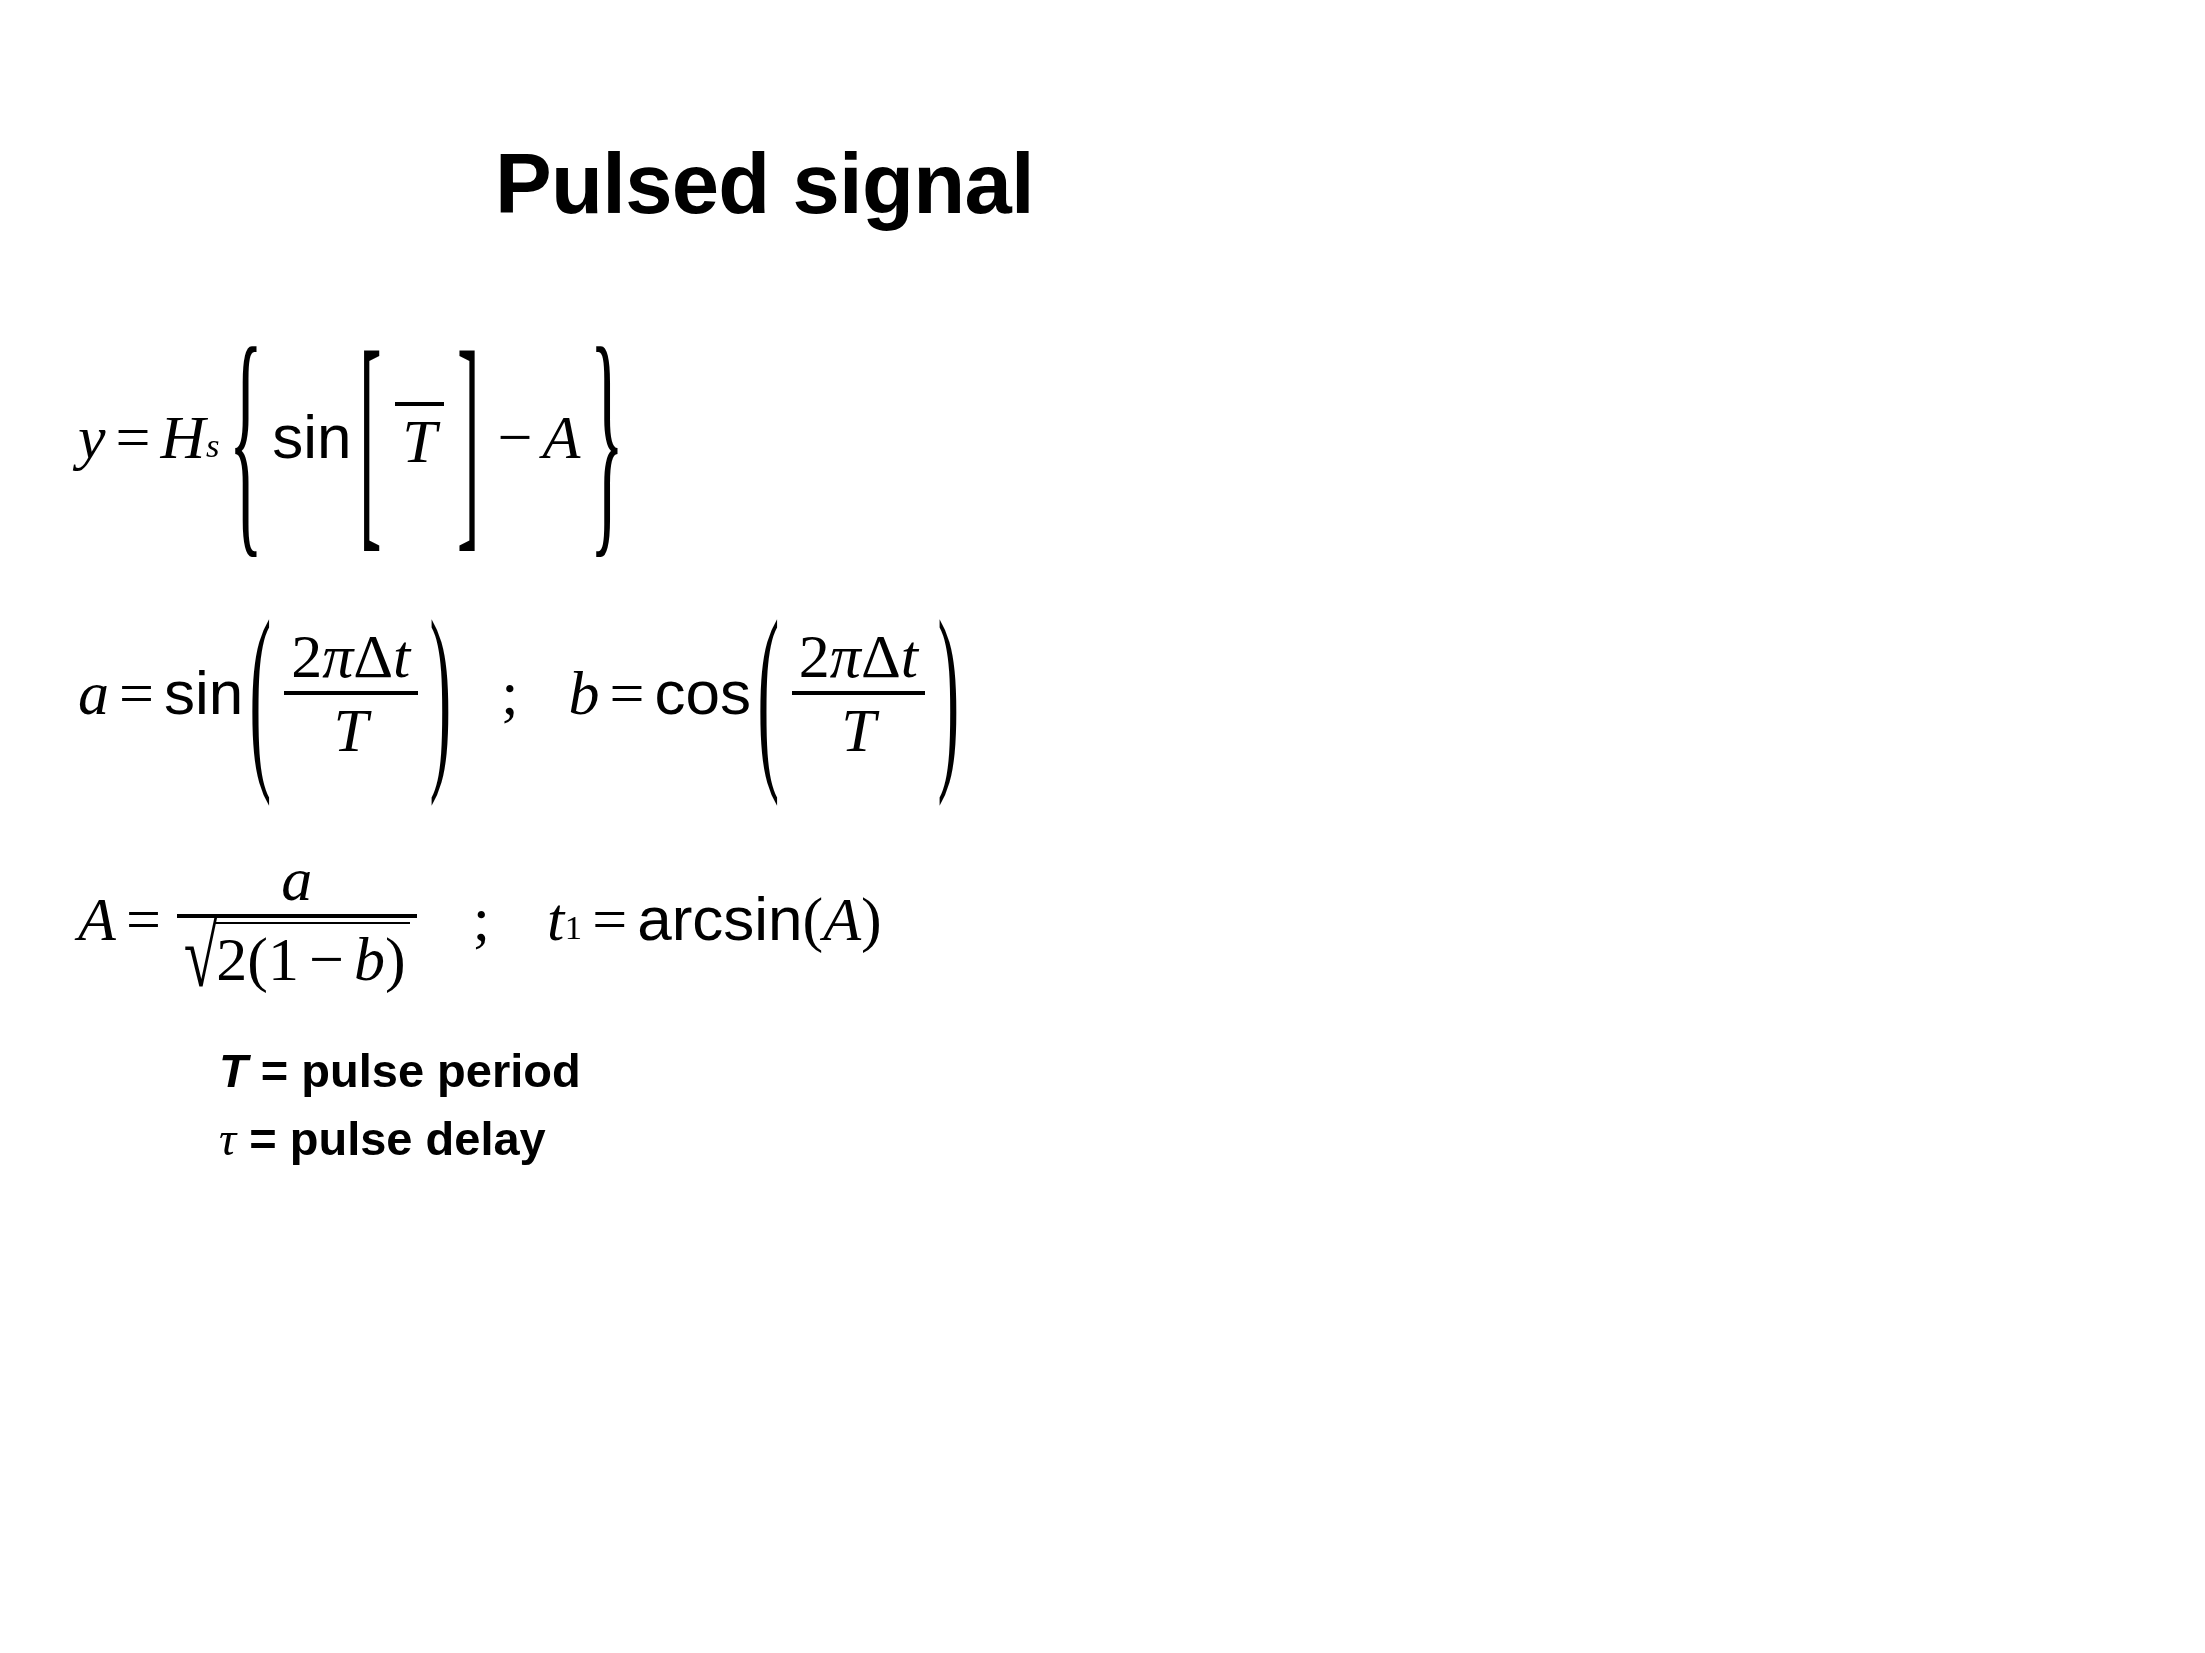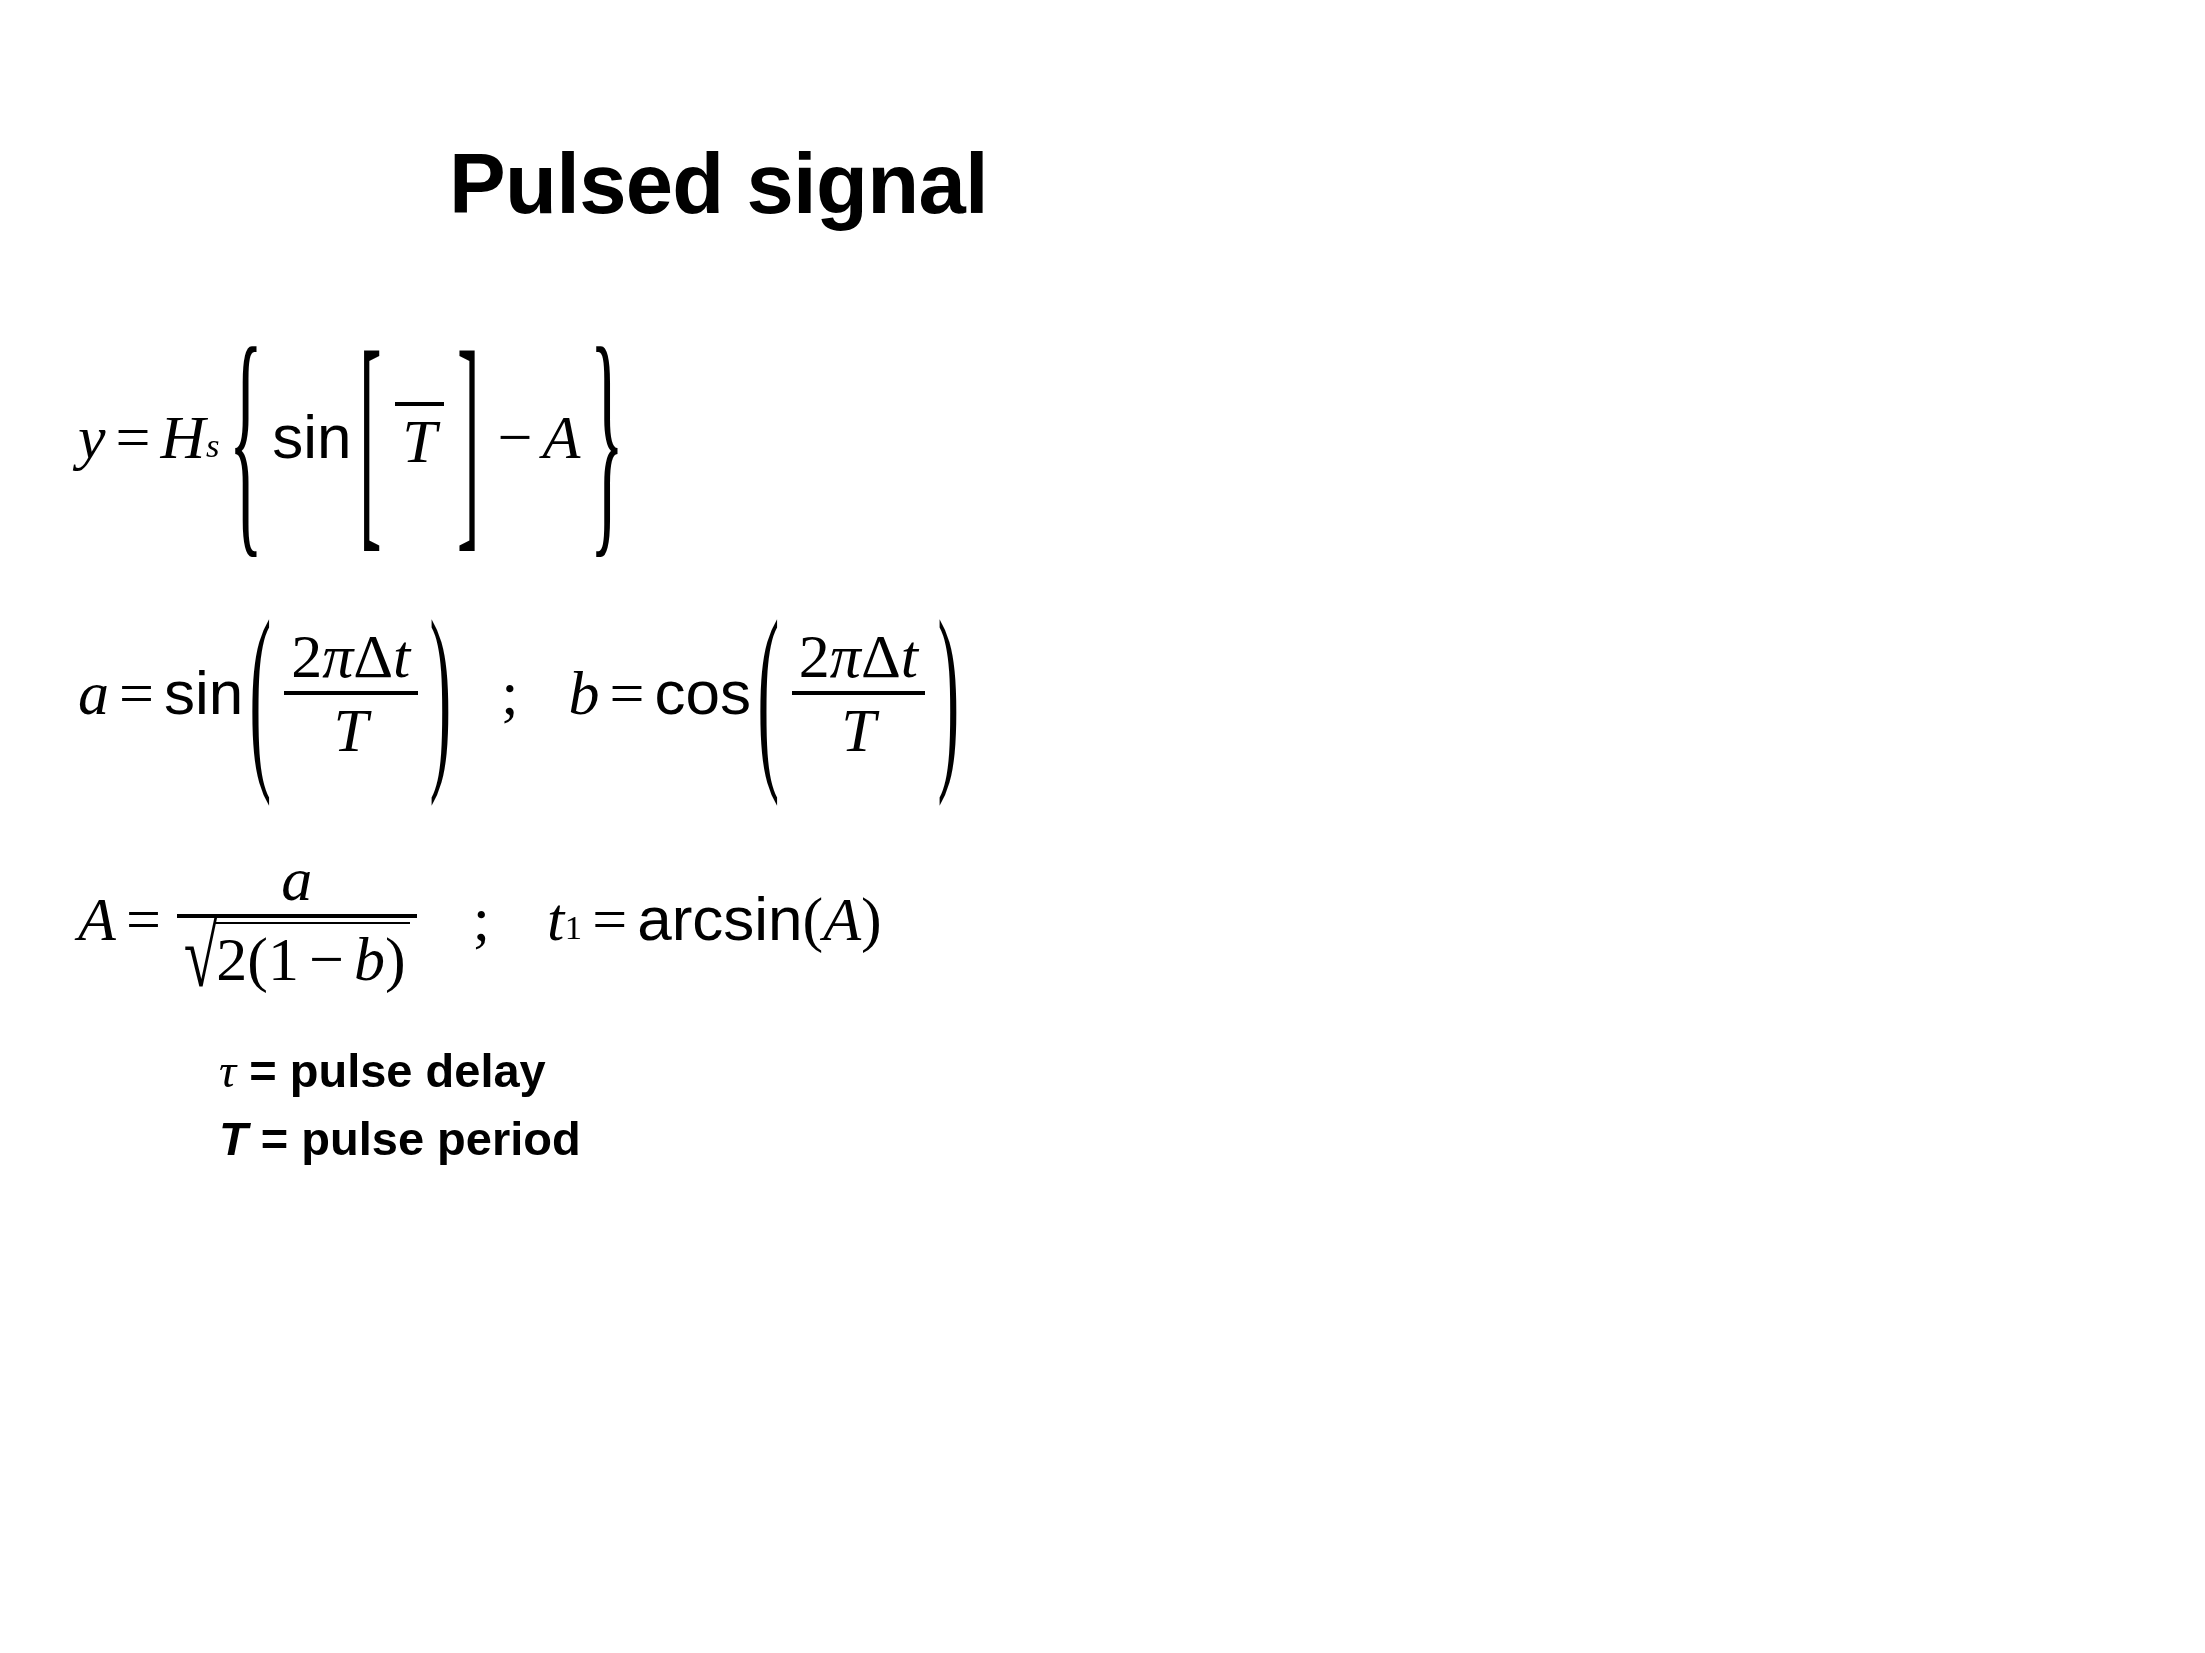--- a/index.html
+++ b/index.html
@@ -21,20 +21,21 @@
     position: absolute;
     left: 0;
     top: 141px;
     width: 1437px;
     text-align: center;
     font-size: 85px;
     font-weight: bold;
     letter-spacing: -0.7px;
     line-height: 1.0;
     white-space: nowrap;
+    padding-left: 46px;
   }
 
   
   .eq {
     position: absolute;
     display: flex;
     align-items: center;
     font-family: "Liberation Serif", serif;
     font-size: 62px;
     line-height: 1;
@@ -213,20 +214,20 @@
   <span class="op">=</span>
   <span class="fn">arcsin</span>
     <span class="num">(</span>
     <span class="var">A</span>
     <span class="num">)</span>
 </div>
 
 <div id="legend">
 
 
+  <div class="row"><span class="ital">T</span><span> = pulse period</span></div>
+
   <div class="row"><span class="sym">τ</span><span> = pulse delay</span></div>
 
-  <div class="row"><span class="ital">T</span><span> = pulse period</span></div>
-
 
 
 </div>
 
 
 </body></html>

